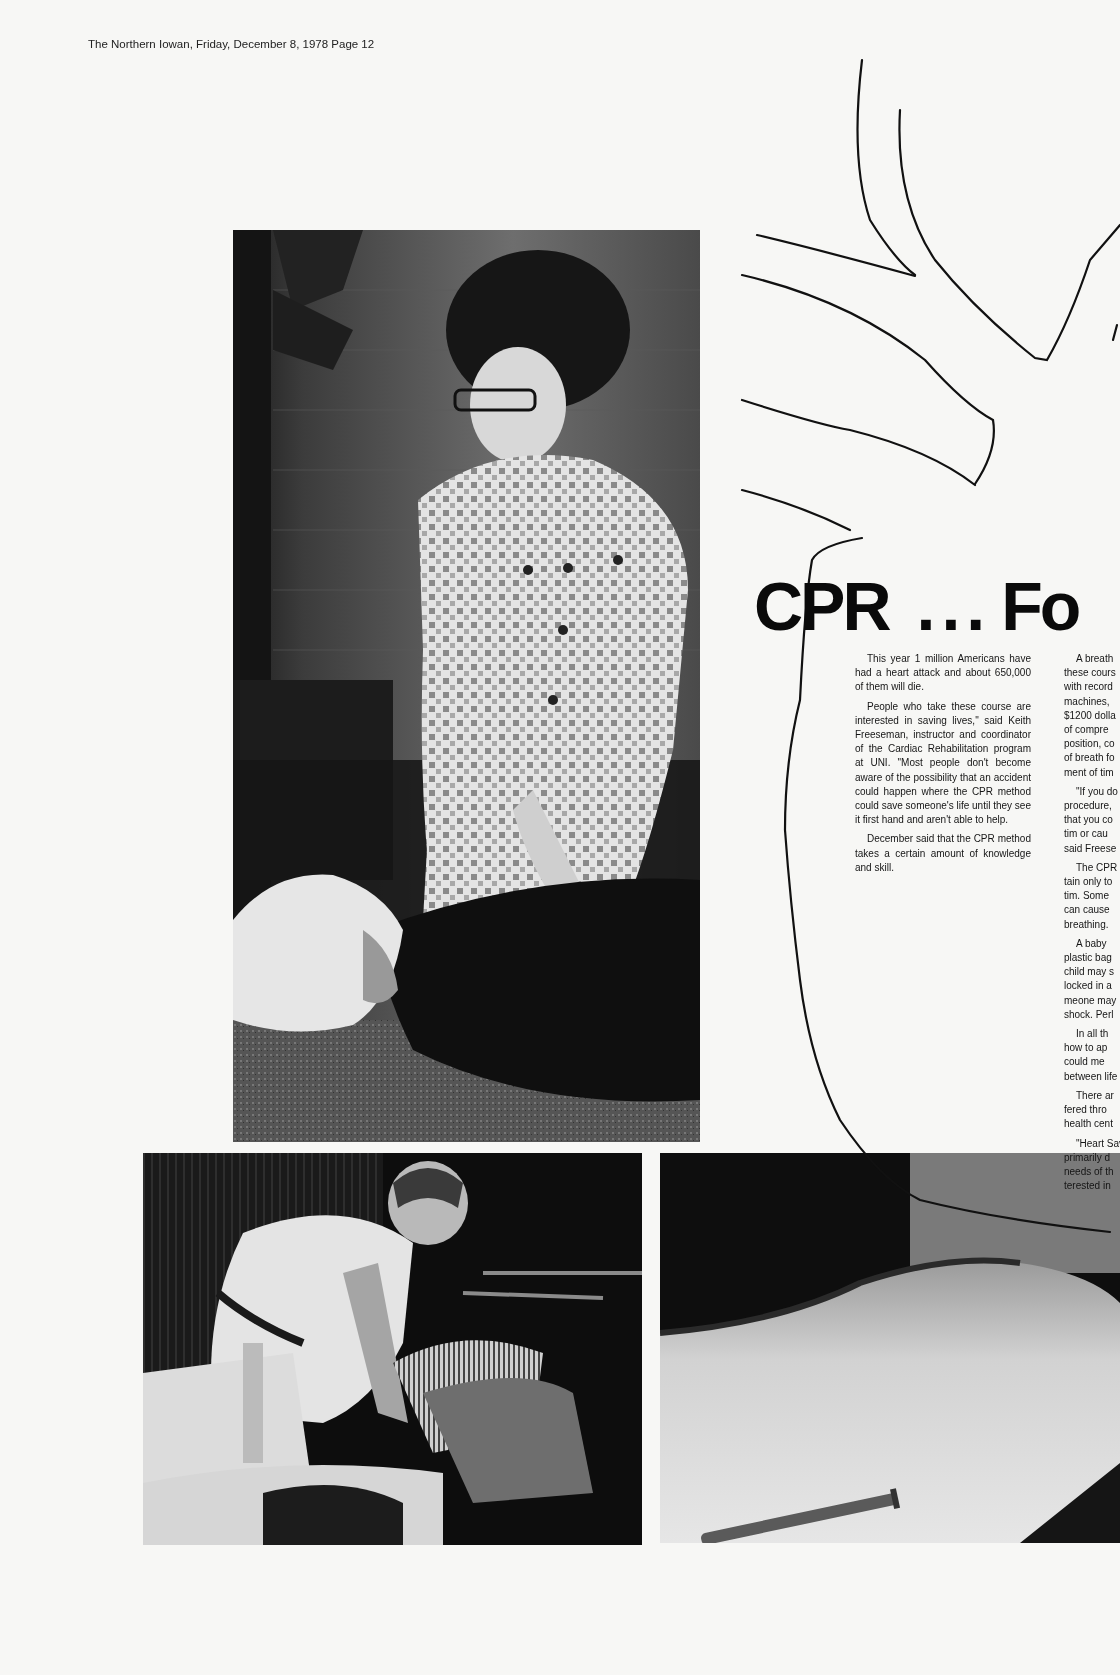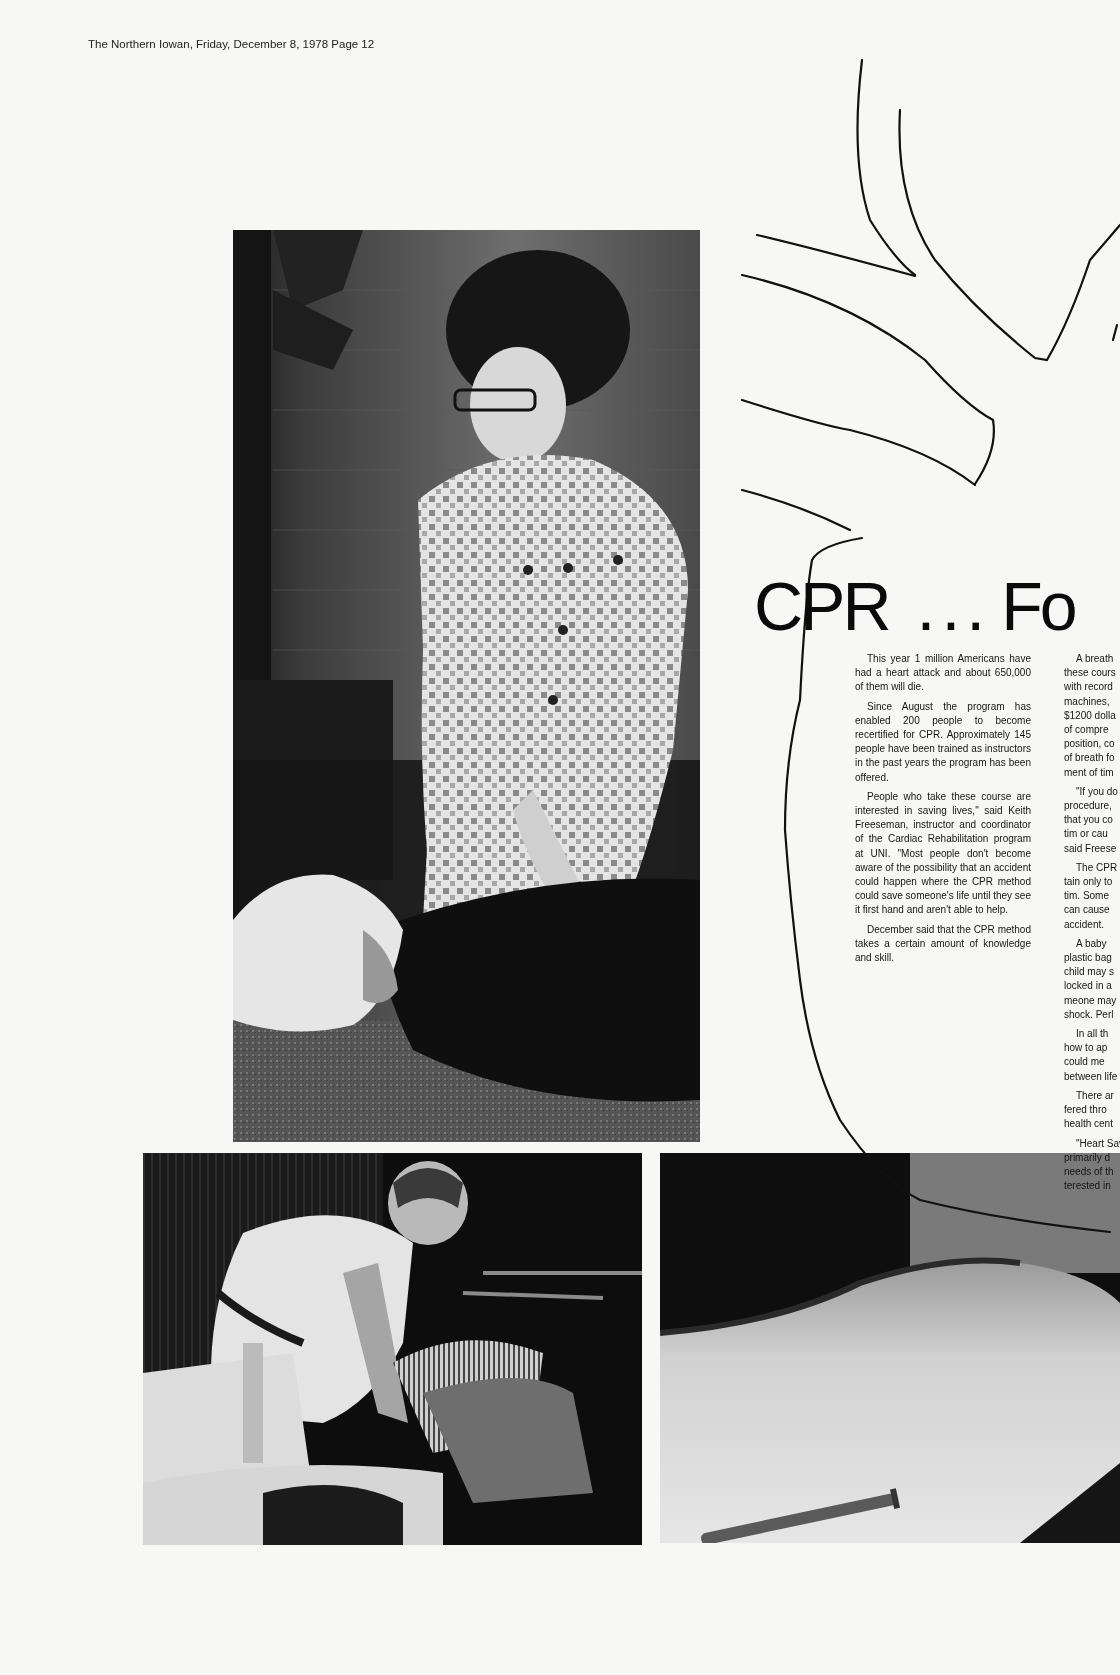--- a/index.html
+++ b/index.html
@@ -10,21 +10,21 @@
   }
   .folio {
     position:absolute; left:88px; top:38px;
     font-size:11.5px; color:#222; letter-spacing:0;
   }
   .drawing { position:absolute; left:0; top:0; width:1120px; height:1675px; pointer-events:none; }
   .photo { position:absolute; overflow:hidden; }
   .photo svg { position:absolute; left:0; top:0; width:100%; height:100%; }
   .headline {
     position:absolute; left:754px; top:572px;
-    font-family:"Liberation Sans", sans-serif; font-weight:normal;
+    font-family:"Liberation Sans", sans-serif; font-weight:bold;
     font-size:68px; line-height:68px; letter-spacing:-3px; color:#0a0a0a;
     white-space:nowrap;
   }
   .headline .dots { letter-spacing:6px; margin-left:28px; margin-right:10px; }
   .col {
     position:absolute; font-size:10px; line-height:14.2px; color:#151515;
     text-align:justify; font-family:"Liberation Sans", sans-serif;
   }
   .col p { margin:0 0 5px 0; text-indent:12px; }
   .col1 { left:855px; top:652px; width:176px; }
@@ -183,28 +183,27 @@
       <path d="M1117,325 L1113,340"></path>
     </g>
   </svg>
 
   <div class="headline">
     <span>CPR</span><span class="dots">...</span><span>Fo</span>
   </div>
 
   <div class="col col1">
     <p>This year 1 million Americans have had a heart attack and about 650,000 of them will die.</p>
-    <p>Since August the program has enabled 200 people to become recertified for CPR. Approximately 145 people have been trained as instructors in the past years the program has been offered.</p>
     <p>People who take these course are interested in saving lives," said Keith Freeseman, instructor and coordinator of the Cardiac Rehabilitation program at UNI. "Most people don't become aware of the possibility that an accident could happen where the CPR method could save someone's life until they see it first hand and aren't able to help.</p>
     <p>December said that the CPR method takes a certain amount of knowledge and skill.</p>
   </div>
 
   <div class="col col2" id="col2">
       <p><span>A breath</span><br><span>these cours</span><br><span>with record</span><br><span>machines,</span><br><span>$1200 dolla</span><br><span>of compre</span><br><span>position, co</span><br><span>of breath fo</span><br><span>ment of tim</span></p>
       <p><span>"If you do</span><br><span>procedure,</span><br><span>that you co</span><br><span>tim or cau</span><br><span>said Freese</span></p>
-      <p><span>The CPR</span><br><span>tain only to</span><br><span>tim. Some</span><br><span>can cause</span><br><span>accident.</span></p>
+      <p><span>The CPR</span><br><span>tain only to</span><br><span>tim. Some</span><br><span>can cause</span><br><span>breathing.</span></p>
       <p><span>A baby</span><br><span>plastic bag</span><br><span>child may s</span><br><span>locked in a</span><br><span>meone may</span><br><span>shock. Perl</span></p>
       <p><span>In all th</span><br><span>how to ap</span><br><span>could me</span><br><span>between life</span></p>
       <p><span>There ar</span><br><span>fered thro</span><br><span>health cent</span></p>
       <p><span>"Heart Sav</span><br><span>primarily d</span><br><span>needs of th</span><br><span>terested in</span></p>
     </div>
 
 </div>
 
 </body></html>

